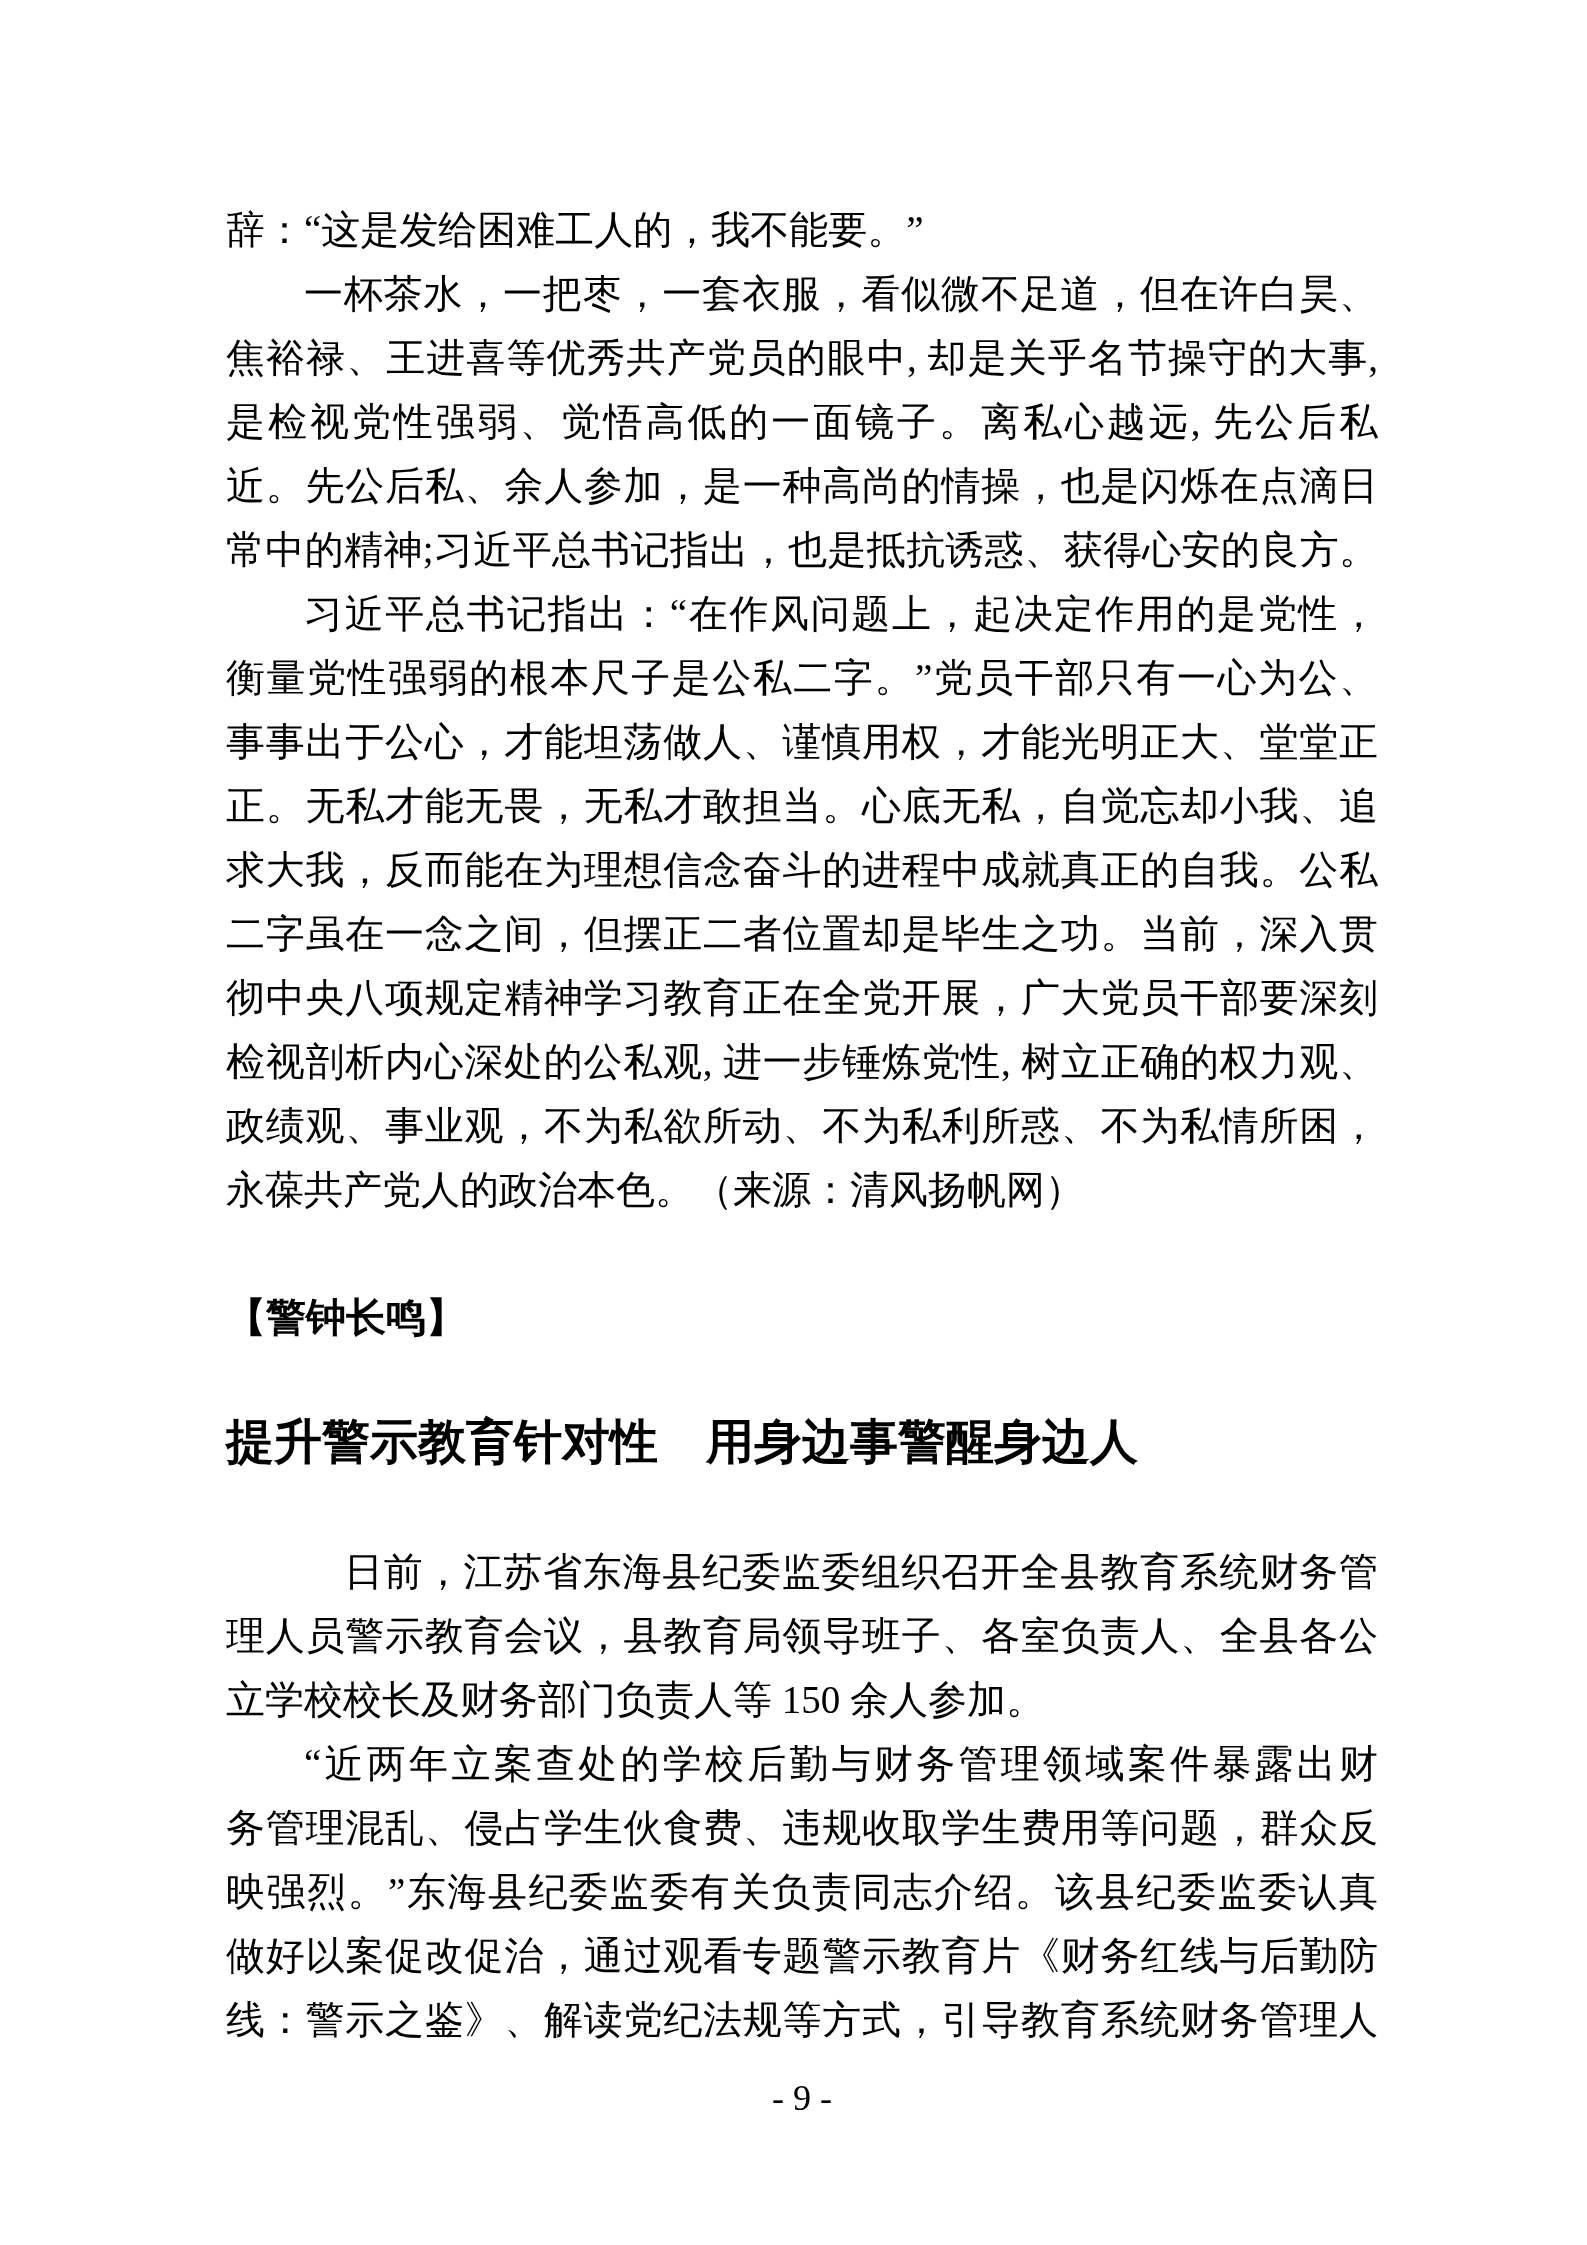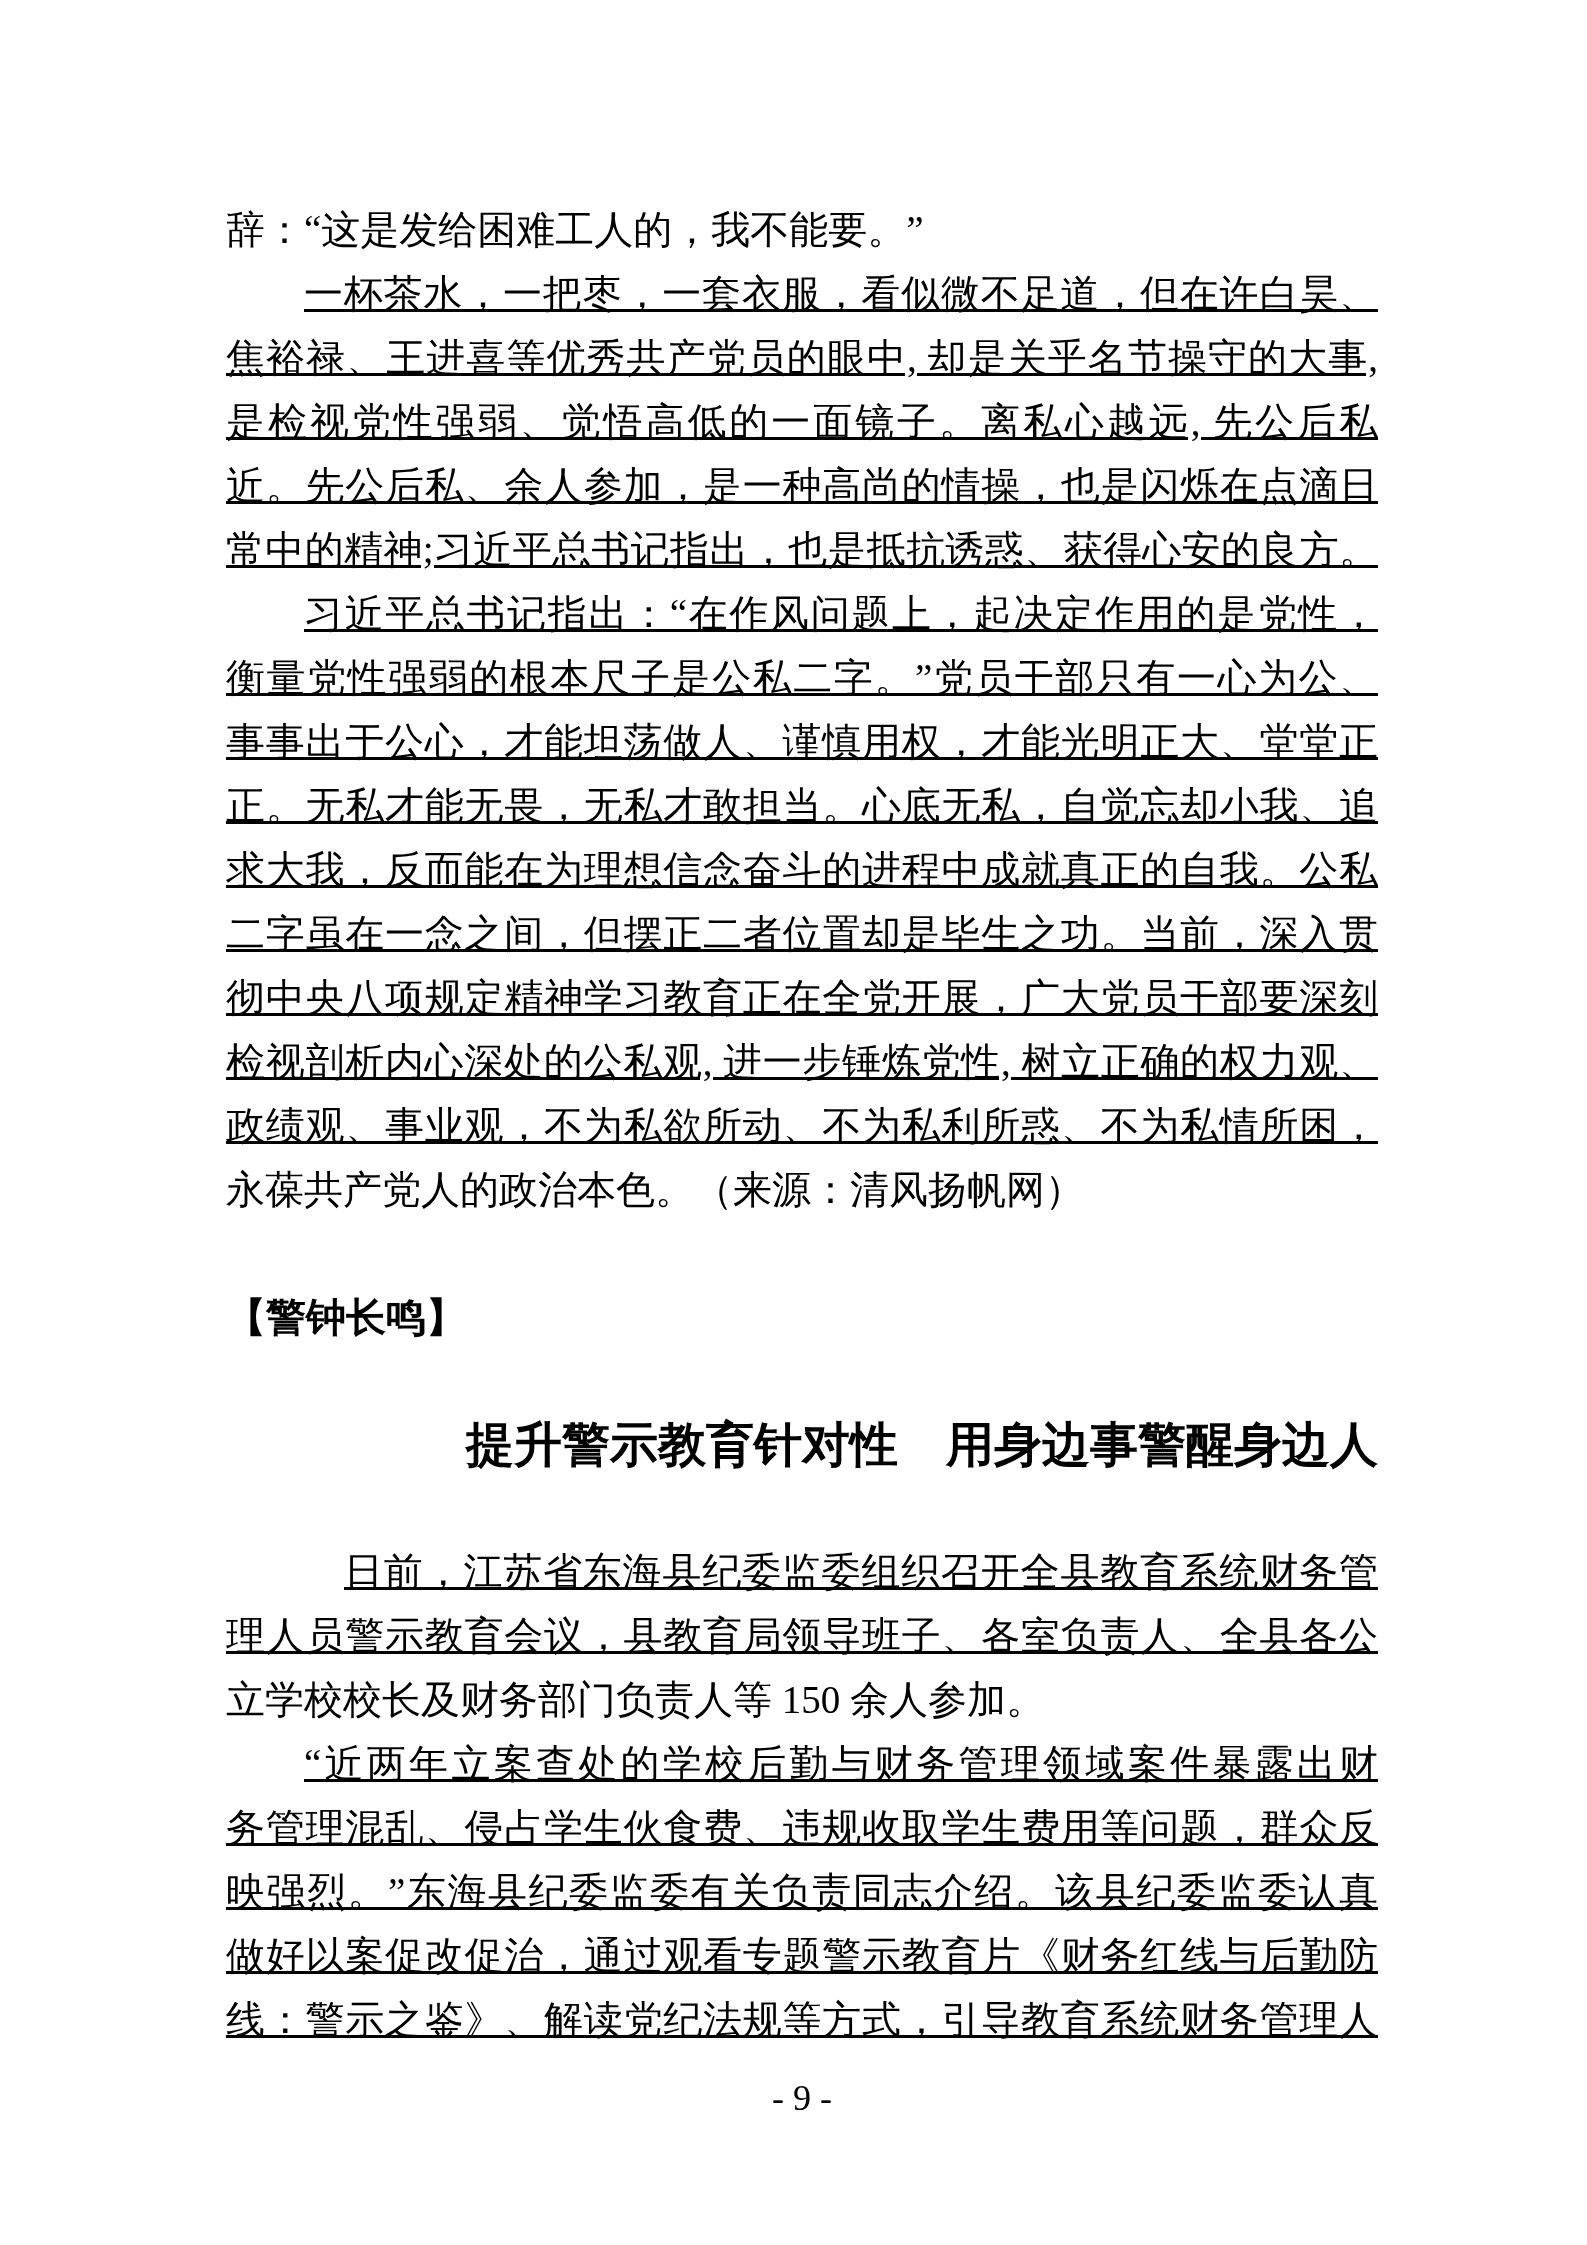--- a/index.html
+++ b/index.html
@@ -26,38 +26,37 @@
   .line {
     font-size: 39px;
     line-height: 64px;
     white-space: normal;
     word-break: break-all;
     color: #000000;
   }
   .line.fill {
     text-align: justify;
     text-align-last: justify;
-    text-decoration: underline;
   }
   .indent2 { padding-left: 78px; }
   .indent3 { padding-left: 118px; }
   .section-label {
     margin-top: 64px;
     font-size: 40px;
     line-height: 64px;
     font-weight: 700;
     font-family: Liberation Serif, serif;
   }
   .article-title {
     margin-top: 60px;
     font-size: 48px;
     line-height: 70px;
     font-weight: 700;
-    text-align: right;
-    font-family: Liberation Sans, sans-serif;
+    text-align: left;
+    font-family: Liberation Mono, monospace;
   }
   .para-meeting { margin-top: 60px; }
   .page-footer {
     margin-top: 26px;
     font-size: 36px;
     line-height: 40px;
     text-align: center;
     font-family: "Liberation Serif", "DejaVu Serif", serif;
   }
 </style>

